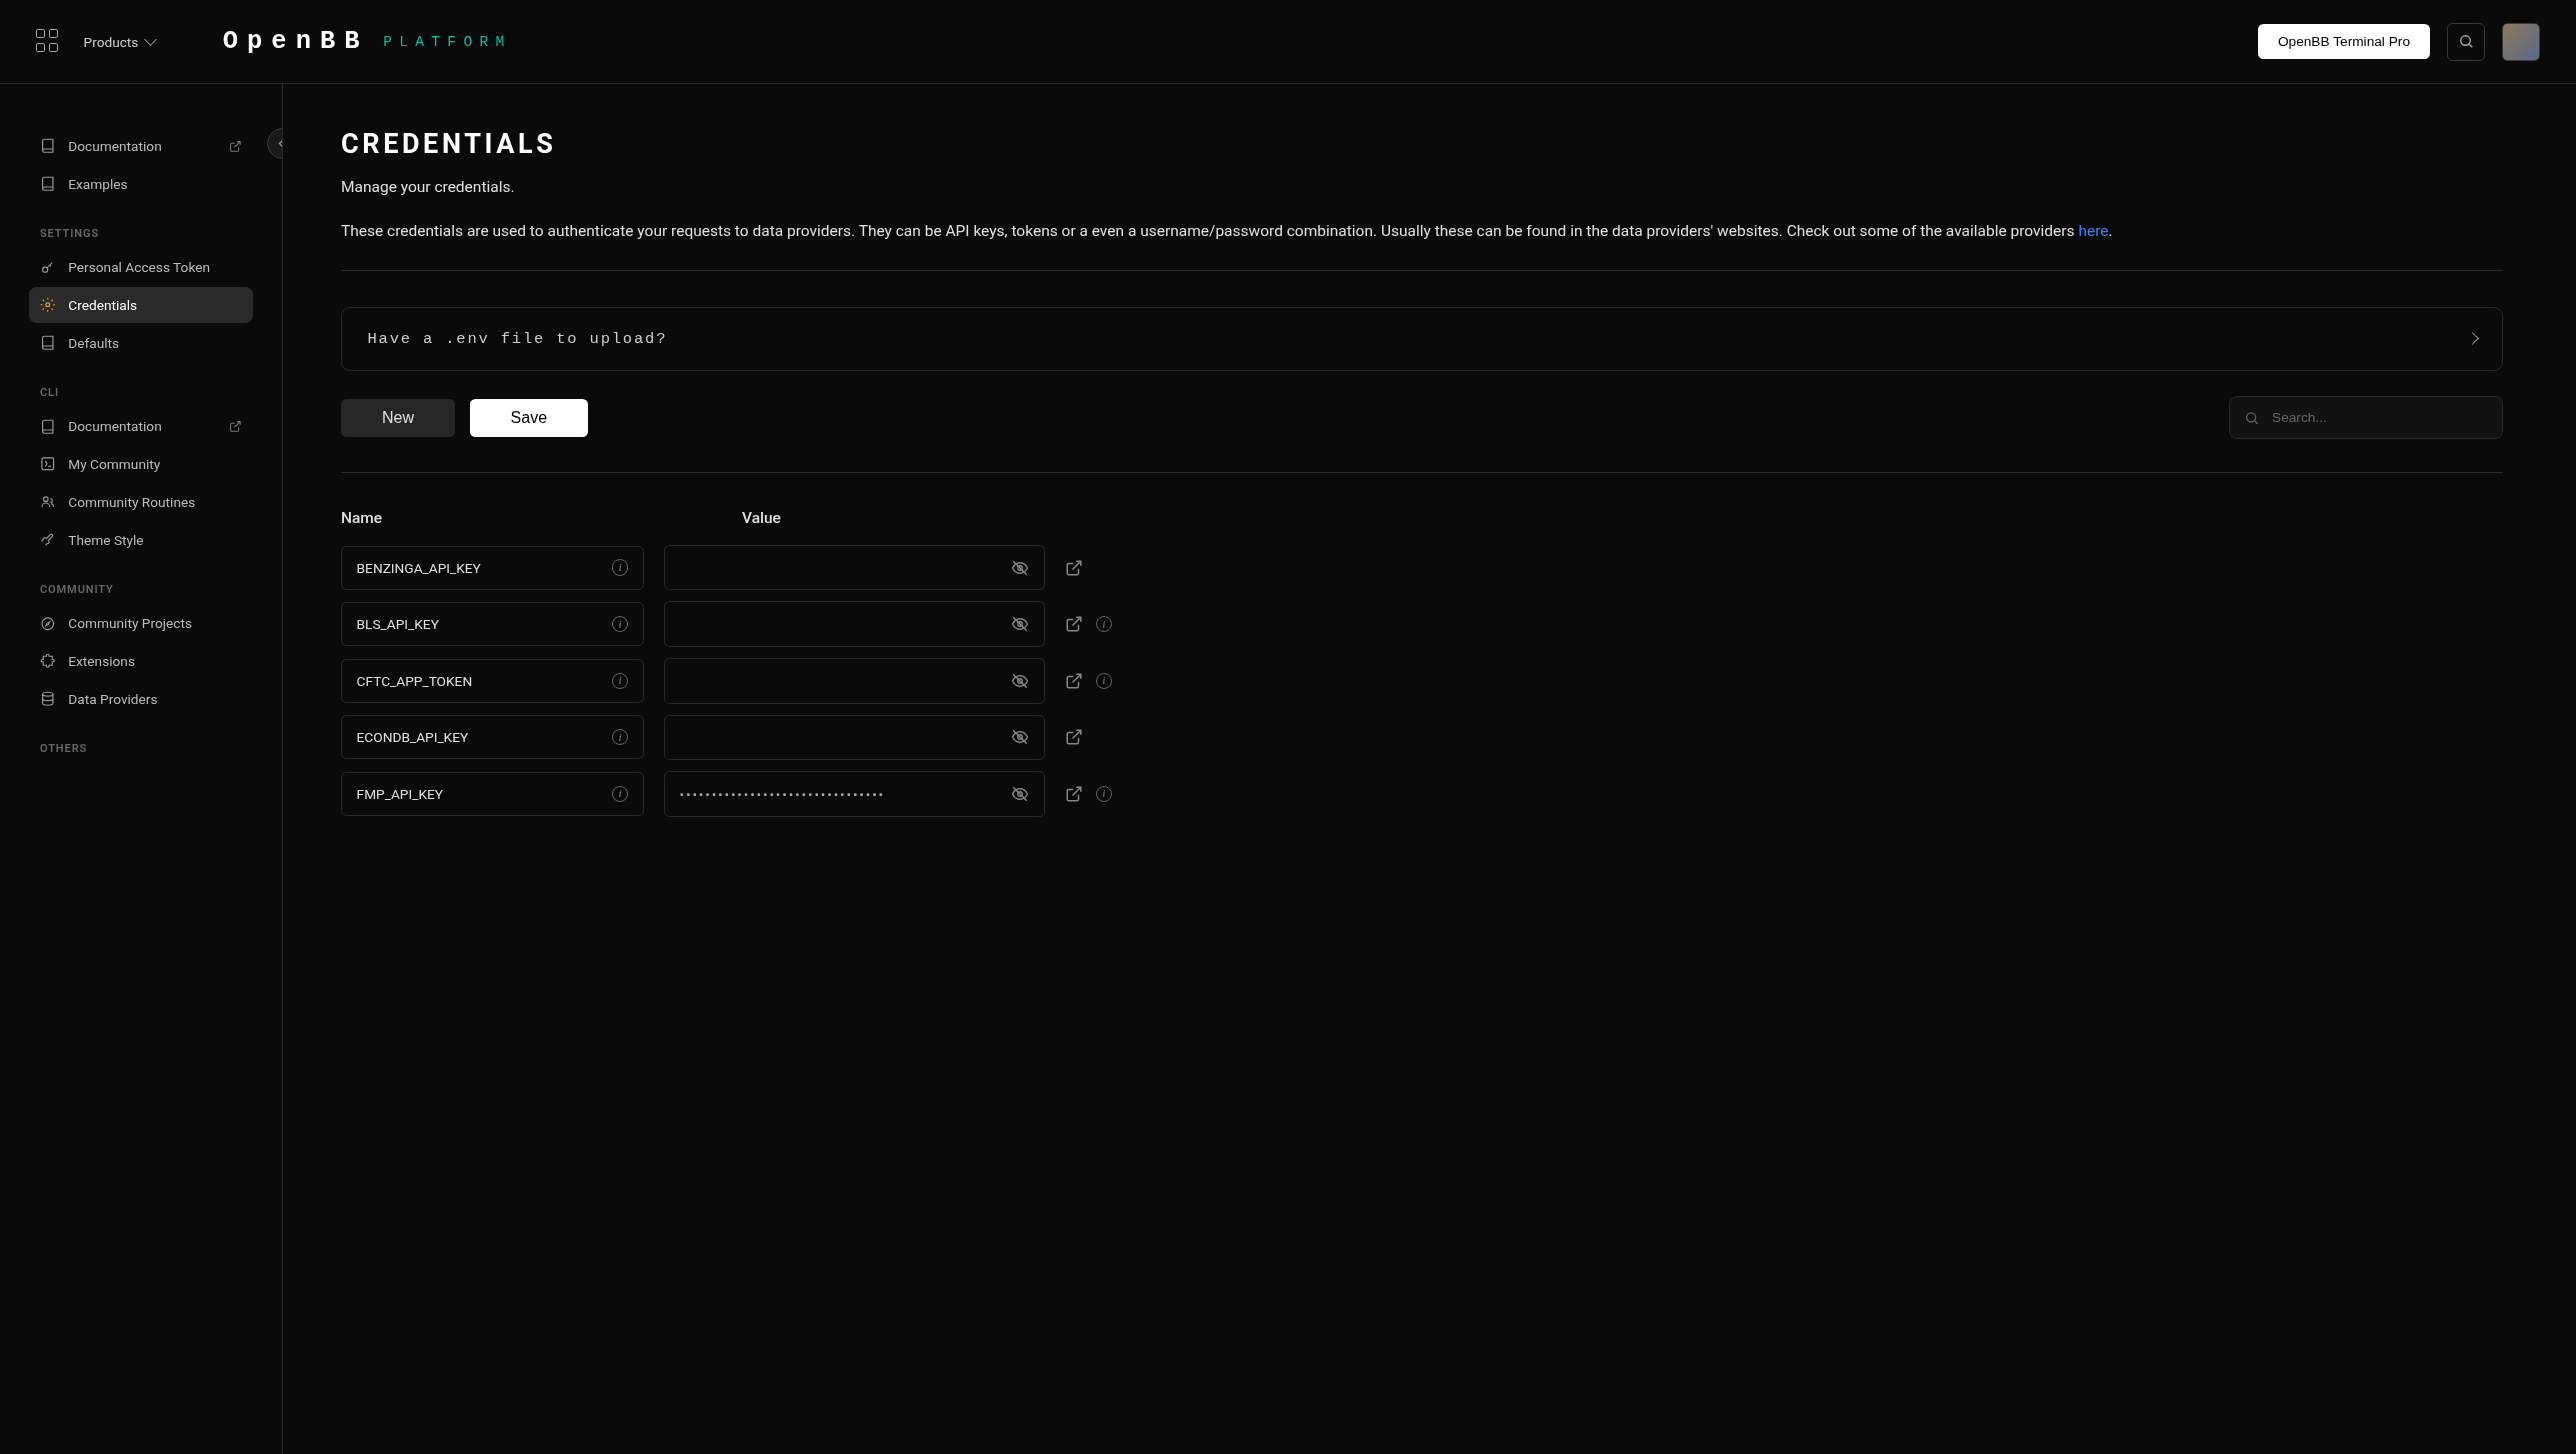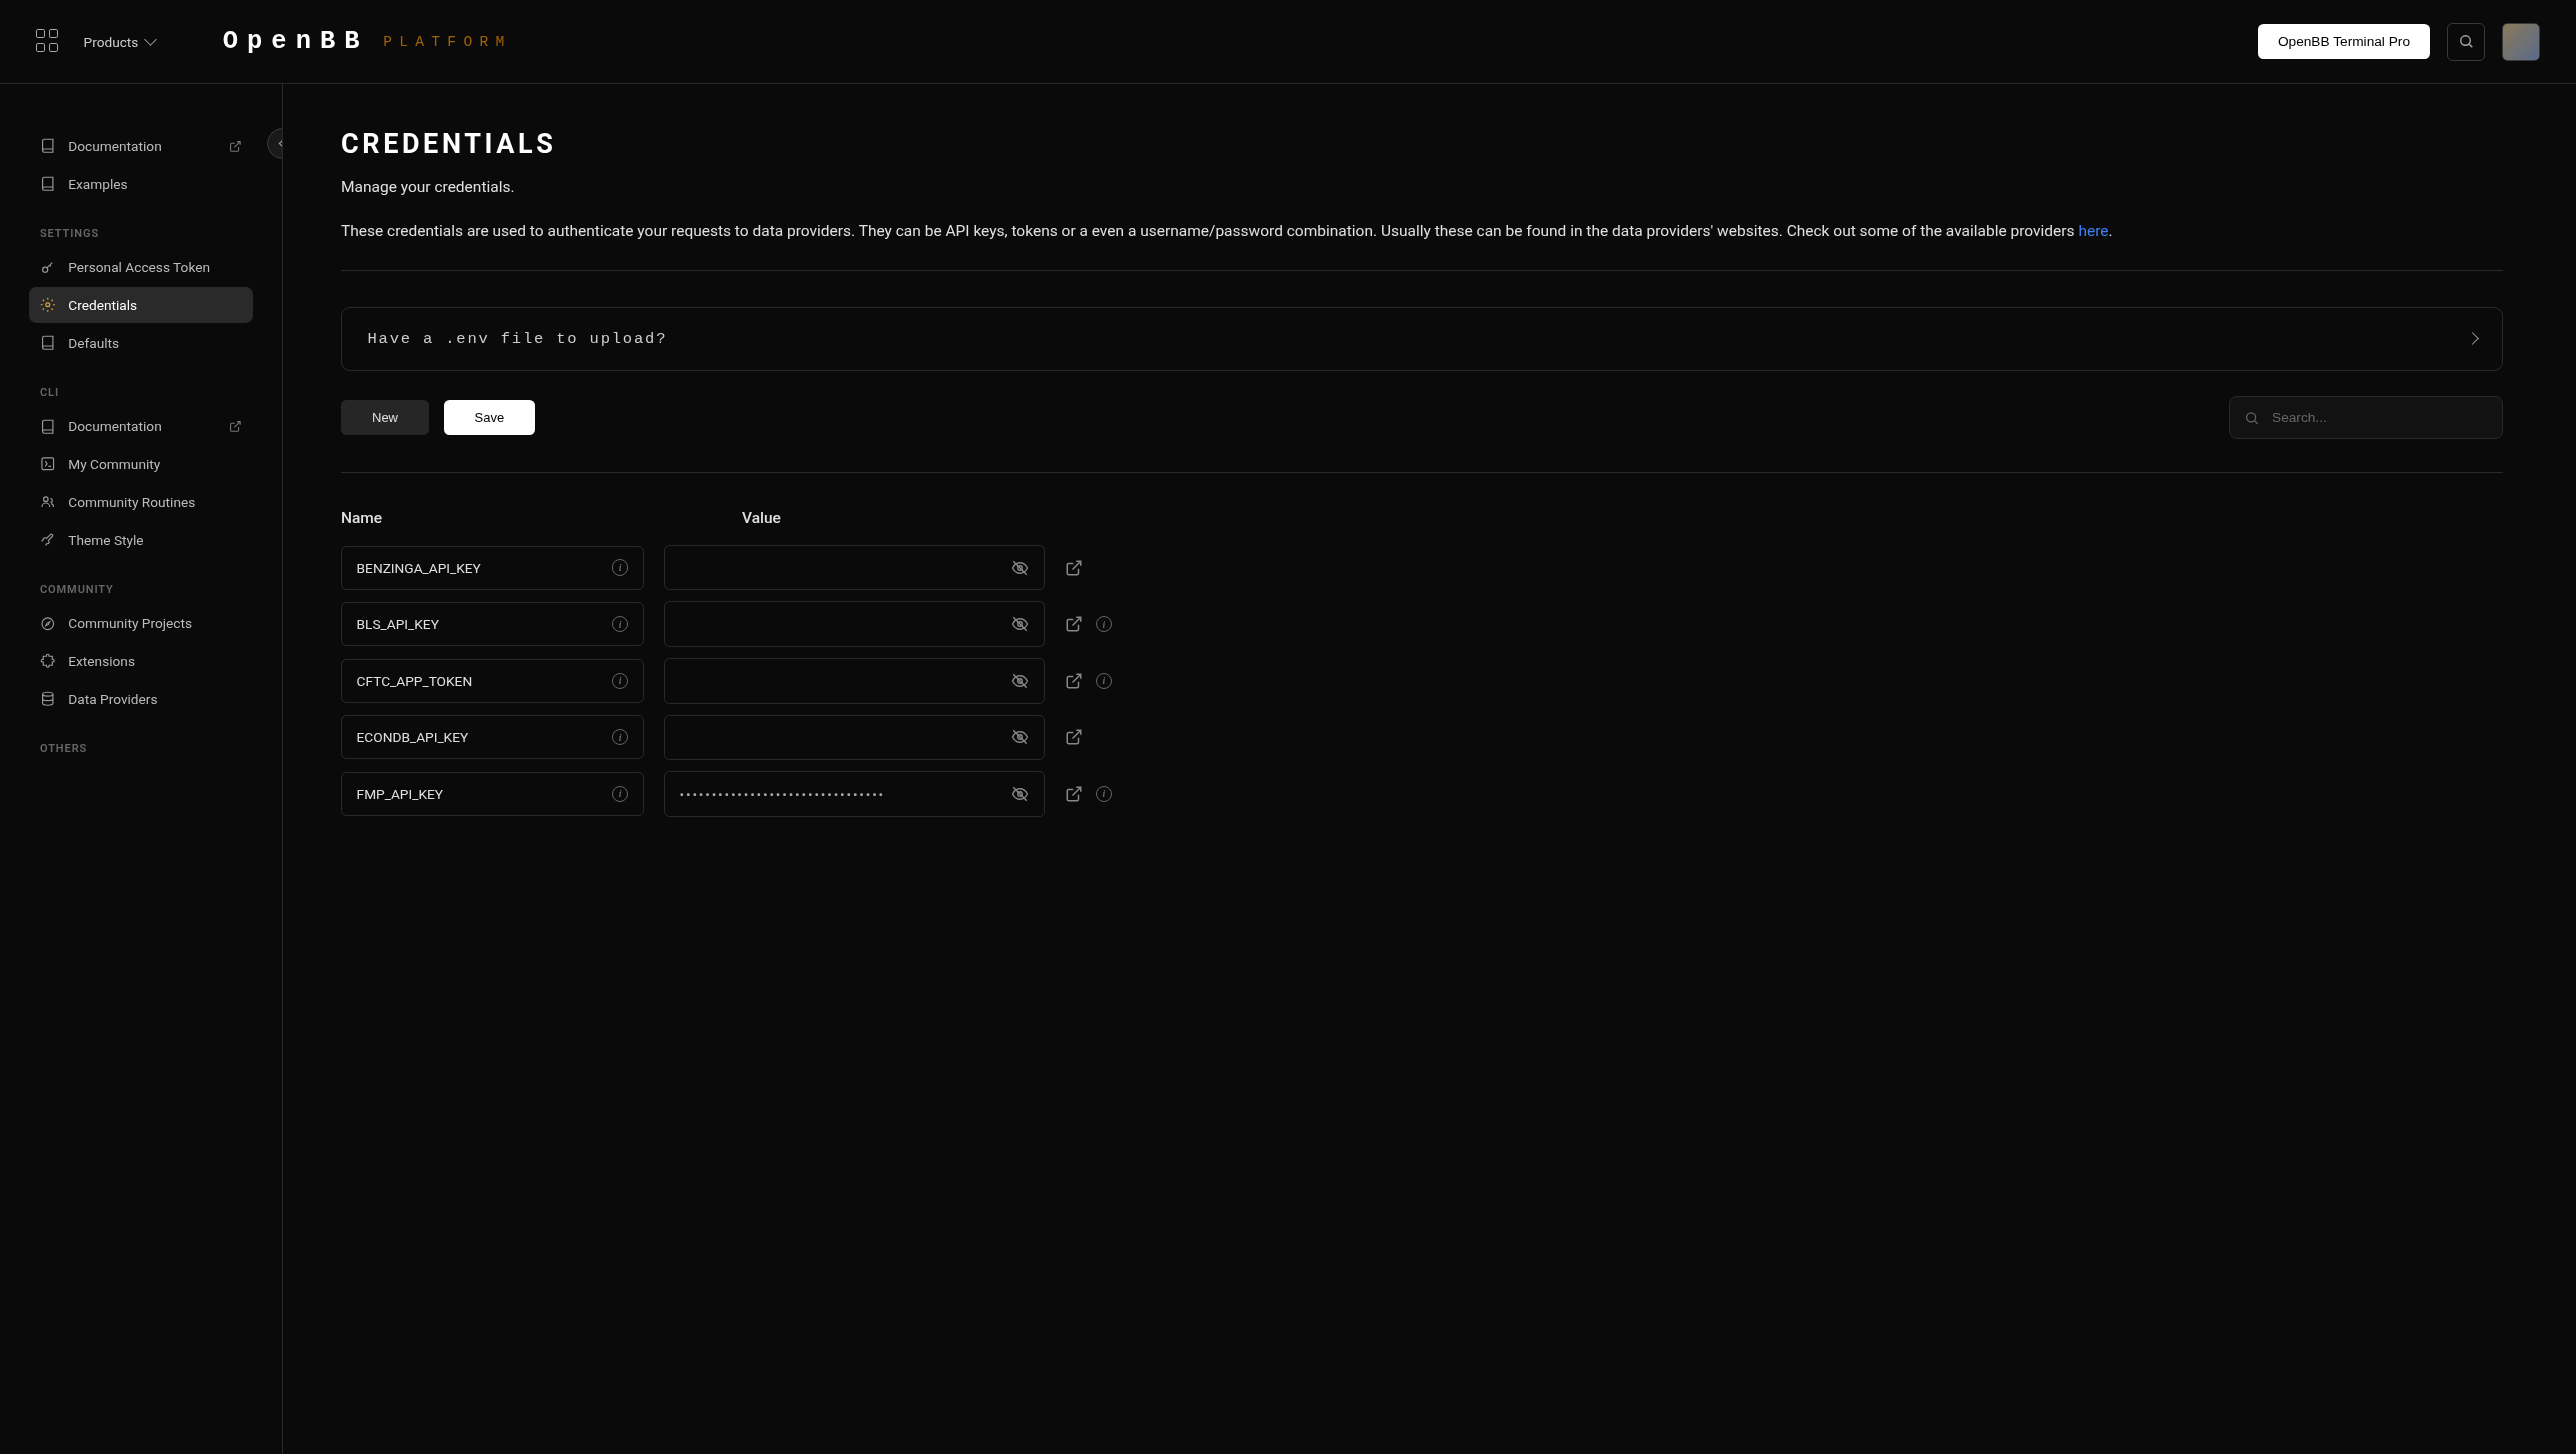--- a/index.html
+++ b/index.html
@@ -79,21 +79,21 @@
       font-size: 25.5px;
       letter-spacing: 9px;
       font-weight: 600;
       color: #fff;
     }
     
     .logo-platform {
       font-family: "Courier New", monospace;
       font-size: 14.6px;
       letter-spacing: 7.3px;
-      color: #a16207;
+      color: #14b8a6;
       margin-left: 1.8px;
     }
     
     .header-right {
       margin-left: auto;
       display: flex;
       align-items: center;
       gap: 17px;
     }
     
@@ -271,23 +271,23 @@
       transform: rotate(45deg);
     }
     
     .toolbar {
       display: flex;
       align-items: center;
       margin-bottom: 33px;
     }
     
     .btn {
-      font-size: 13px;
+      font-size: 16px;
       font-weight: 500;
-      padding: 10px 31px;
+      padding: 10px 41px;
       border-radius: 5.5px;
       border: none;
       cursor: pointer;
     }
     
     .btn-secondary {
       background: #262626;
       color: #e0e0e0;
       margin-right: 14.6px;
     }

